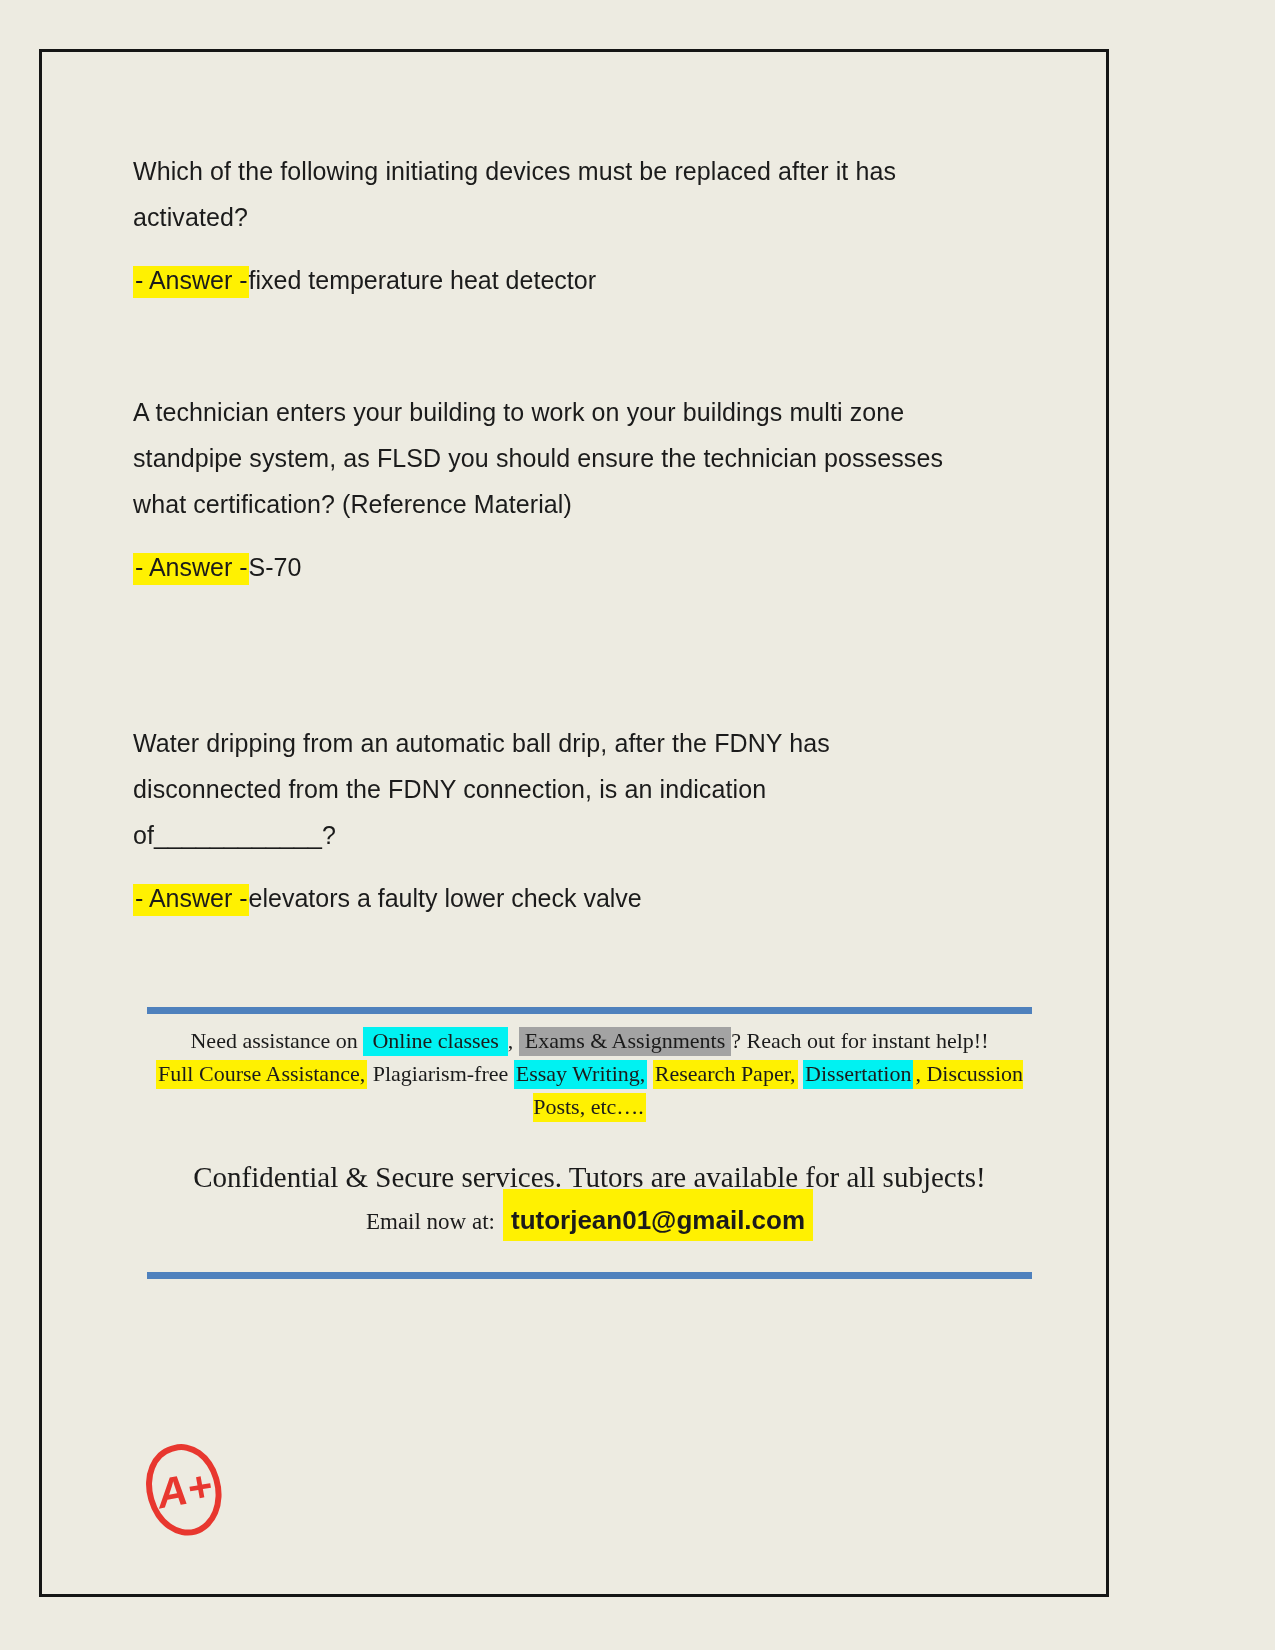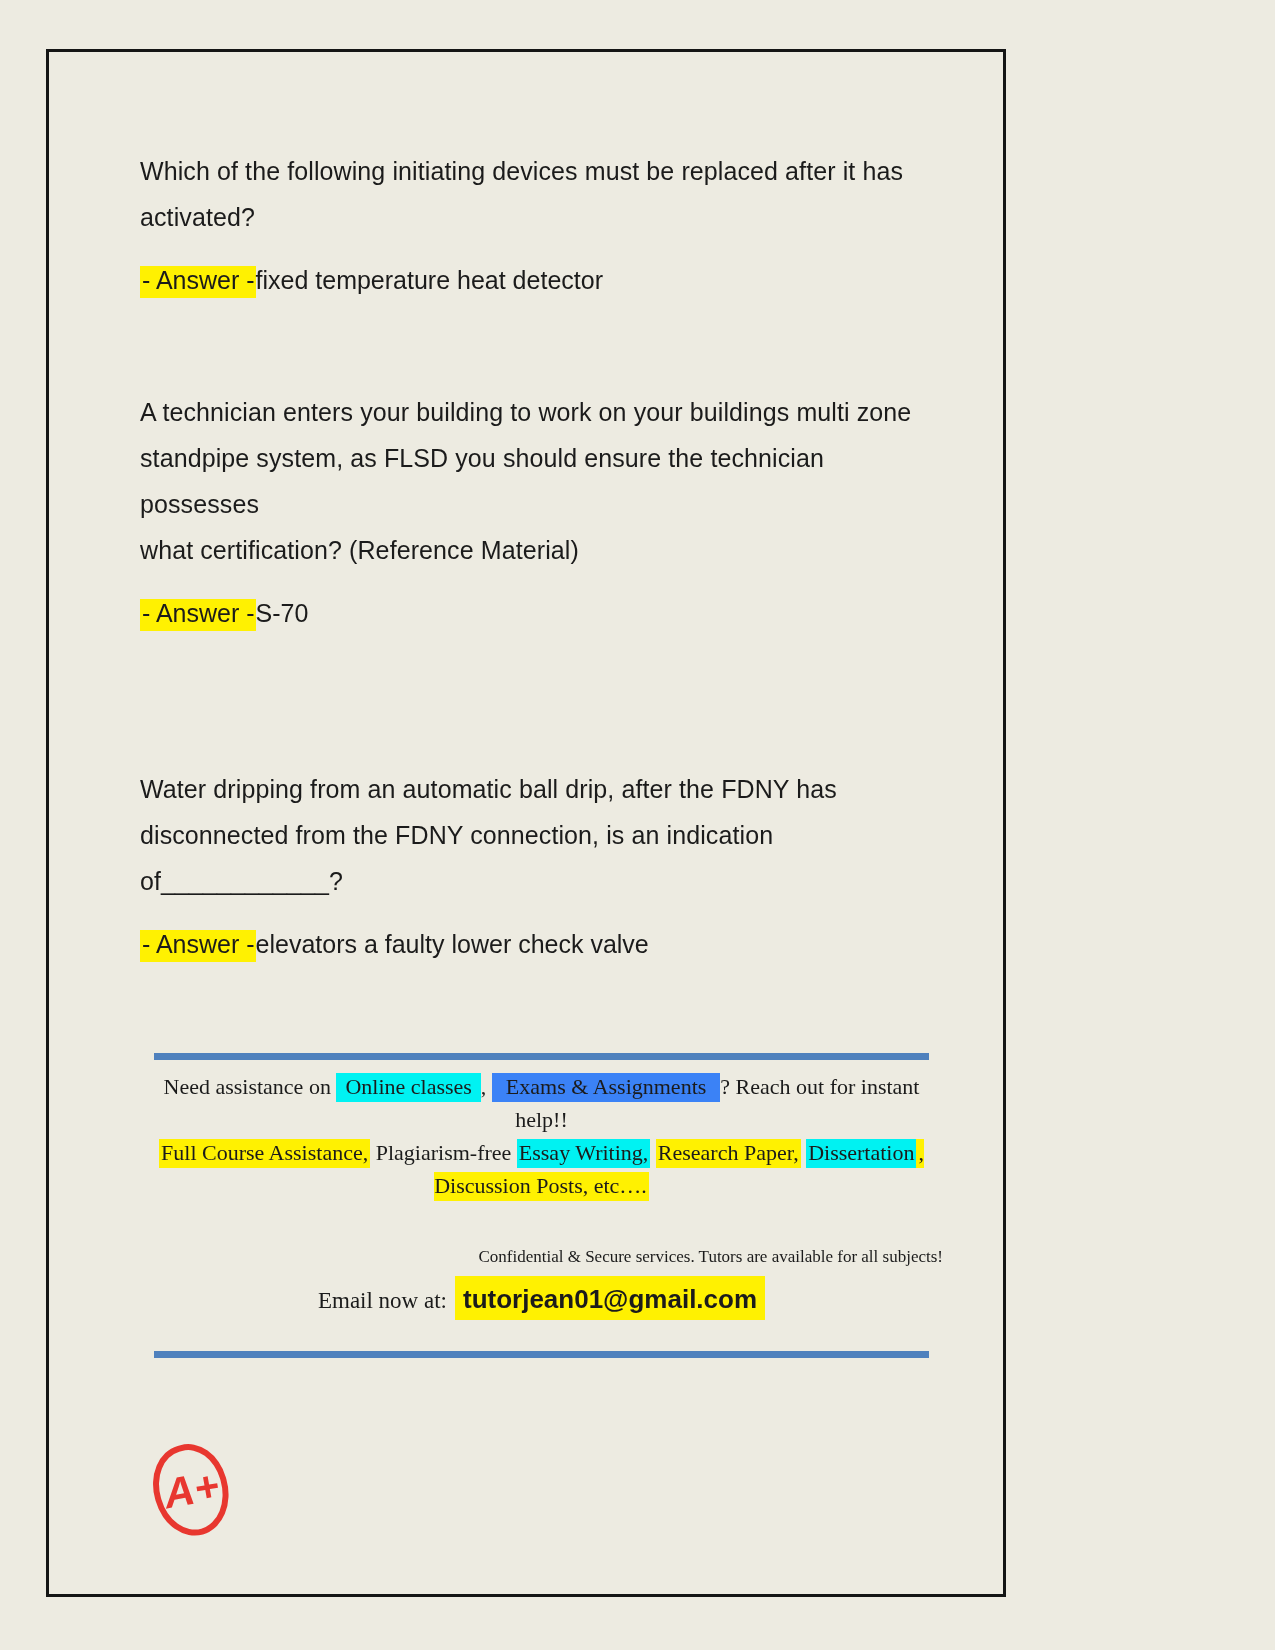--- a/index.html
+++ b/index.html
@@ -11,23 +11,23 @@
     position: relative;
     width: 1275px;
     height: 1650px;
     background: var(--page-bg, #EDEBE1);
     font-family: "Liberation Sans", sans-serif;
     color: var(--text-color, #1B1B1B);
     overflow: hidden;
   }
   .frame {
     position: absolute;
-    left: 46px;
+    left: 39px;
     top: 49px;
-    width: 960px;
+    width: 1070px;
     height: 1548px;
     border: 3px solid var(--frame-border, #151515);
     box-sizing: border-box;
   }
   .content {
     padding: 96px 60px 0 91px;
   }
   .qa .q {
     margin: 0 0 17px 0;
     font-size: 25px;
@@ -60,38 +60,38 @@
     font-family: "Liberation Serif", serif;
     font-size: 22px;
     line-height: 33px;
   }
   .promo.second {
     margin-top: 0;
     text-align: center;
   }
   .confidential {
     margin: 38px 0 0 0;
-    text-align: right;
+    text-align: center;
     font-family: "Liberation Serif", serif;
-    font-size: 17px;
+    font-size: 29px;
     line-height: 33px;
   }
   .email-line {
     margin: 6px 0 0 0;
     text-align: center;
     font-family: "Liberation Serif", serif;
     font-size: 23px;
     line-height: 40px;
   }
   .email-addr {
     font-family: "Liberation Sans", sans-serif;
     font-weight: bold;
     font-size: 26px;
     background: var(--hl-yellow, #FFF101);
-    padding: 8px 8px 6px 8px;
+    padding: 16px 8px 6px 8px;
     margin-left: 8px;
   }
   .logo {
     position: absolute;
     left: 105px;
     top: 1392px;
     width: 74px;
     height: 92px;
     border: 6px solid var(--logo-red, #E8372F);
     border-radius: 50% 48% 52% 50%;
@@ -127,21 +127,21 @@
             <p class="a"><span class="hl-answer">- Answer -</span><span>S-70</span></p>
           </div>
           <div class="qa">
             <p class="q">Water dripping from an automatic ball drip, after the FDNY has<br>disconnected from the FDNY connection, is an indication<br>of____________?</p>
             <p class="a"><span class="hl-answer">- Answer -</span><span>elevators a faulty lower check valve</span></p>
           </div>
         </div>
 
       <div class="sep top"></div>
 
-      <p class="promo" id="promo-line1"><span>Need assistance on </span><span style="background: rgb(0, 242, 242); padding: 1px 9px 3px;">Online classes</span><span>, </span><span style="background: #3b82f6; padding: 1px 14px 3px;">Exams &amp; Assignments</span><span>? Reach out for instant help!!</span></p>
+      <p class="promo" id="promo-line1"><span>Need assistance on </span><span style="background: rgb(0, 242, 242); padding: 1px 9px 3px;">Online classes</span><span>, </span><span style="background: #a3a3a3; padding: 1px 6px 3px;">Exams &amp; Assignments</span><span>? Reach out for instant help!!</span></p>
       <p class="promo second" id="promo-line2"><span style="background: rgb(255, 241, 1); padding: 1px 2px 3px;">Full Course Assistance,</span><span> Plagiarism-free </span><span style="background: rgb(0, 242, 242); padding: 1px 2px 3px;">Essay Writing,</span><span> </span><span style="background: rgb(255, 241, 1); padding: 1px 2px 3px;">Research Paper,</span><span> </span><span style="background: rgb(0, 242, 242); padding: 1px 2px 3px;">Dissertation</span><span style="background: rgb(255, 241, 1); padding: 1px 2px 3px;">, Discussion Posts, etc….</span></p>
 
       <p class="confidential">Confidential &amp; Secure services. Tutors are available for all subjects!</p>
 
       <p class="email-line"><span>Email now at:</span><span class="email-addr">tutorjean01@gmail.com</span></p>
 
       <div class="sep bottom"></div>
     </div>
 
     <div class="logo">

